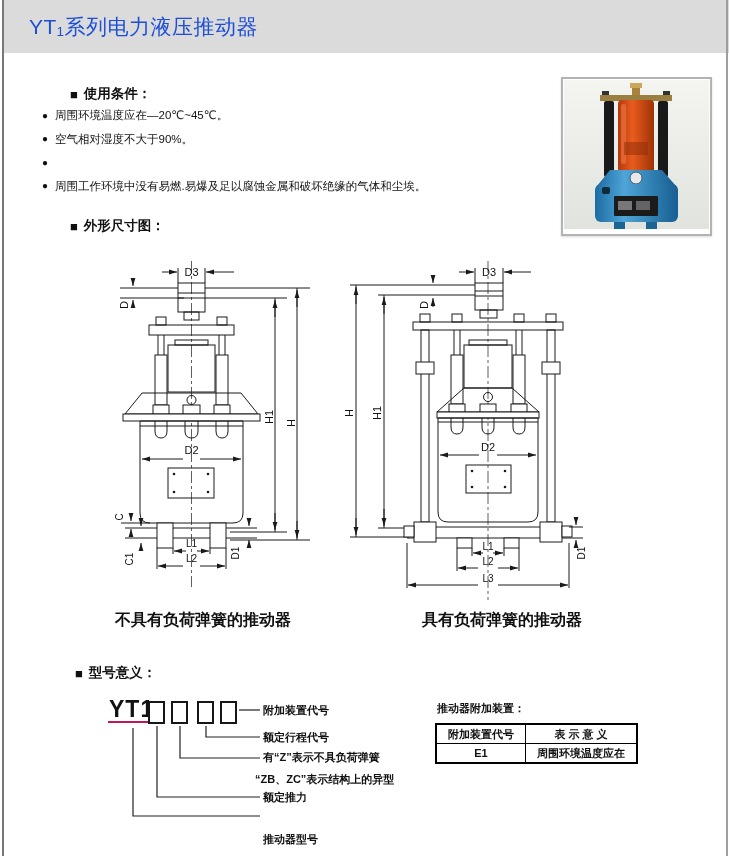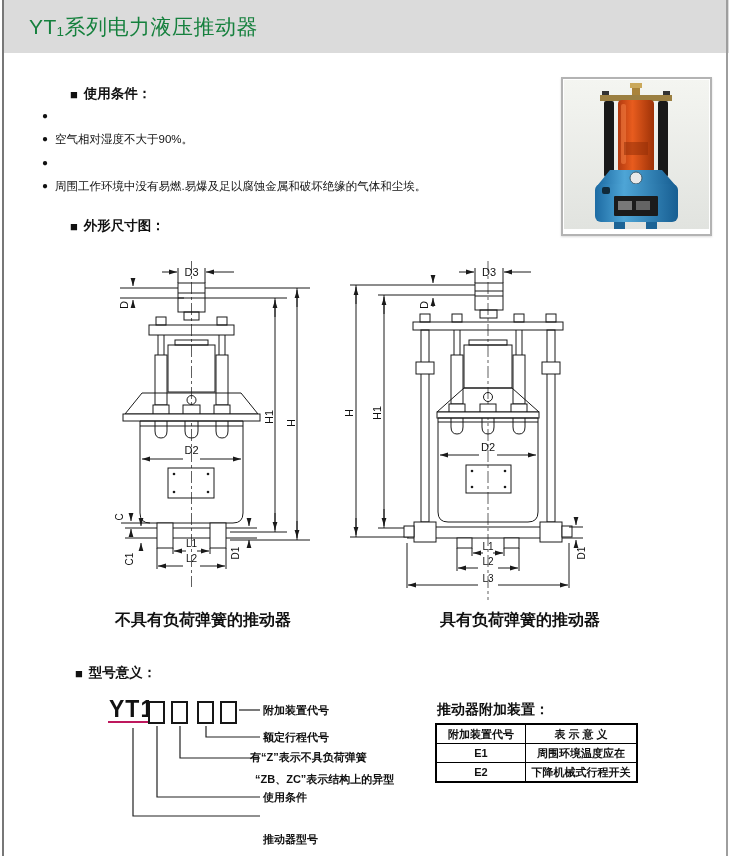--- a/index.html
+++ b/index.html
@@ -1,37 +1,37 @@
 <!DOCTYPE html>
 <html><head>
 <meta charset="utf-8">
 <style>
   html,body{margin:0;padding:0;background:#fff;}
   body{font-family:"Liberation Sans","DejaVu Sans",sans-serif;color:#111;}
   .page{position:relative;width:729px;height:856px;background:#fff;overflow:hidden;}
   .rule-left{position:absolute;left:2px;top:0;width:2px;height:856px;background:#777;z-index:9;}
   .rule-right{position:absolute;left:726px;top:0;width:2px;height:856px;background:#9e9e9e;z-index:9;}
   .titlebar{position:absolute;left:4px;top:0;width:725px;height:53px;background:#dbdbdb;}
-  .titlebar h1{margin:0;padding-left:25px;line-height:53px;font-size:21px;font-weight:500;letter-spacing:.5px;color:#15803d;}
+  .titlebar h1{margin:0;padding-left:25px;line-height:53px;font-size:21px;font-weight:500;letter-spacing:.5px;color:#1d4ed8;}
   .sec-h{position:absolute;font-size:13.5px;font-weight:bold;white-space:nowrap;display:flex;align-items:center;gap:6px;}
   .sec-h .sq{font-size:13px;line-height:1;}
   .usage-list{position:absolute;left:42px;top:104px;margin:0;padding:0;list-style:none;}
   .usage-list li{display:flex;align-items:center;gap:7px;height:23.5px;font-size:11.5px;white-space:nowrap;}
   .usage-list .dot{font-size:10px;line-height:1;}
   .photo-frame{position:absolute;left:561px;top:77px;margin:0;border:2px solid #b3b3b3;background:#fff;padding:1px;box-shadow:0 1px 2px rgba(0,0,0,.15);}
   .diag{position:absolute;}
   .caption{position:absolute;font-size:16px;font-weight:bold;white-space:nowrap;}
   .model-code{position:absolute;left:108px;top:697px;font-size:23px;font-weight:bold;letter-spacing:1px;border-bottom:2px solid #be185d;padding:0 1px 0 1px;line-height:24px;}
   .code-box{position:absolute;top:701px;width:13px;height:19px;border:2px solid #161616;background:#fff;}
   .cb1{left:148px;} .cb2{left:171px;} .cb3{left:197px;} .cb4{left:220px;}
   .conn{position:absolute;left:60px;top:690px;}
   .ann{position:absolute;font-size:11px;font-weight:bold;white-space:nowrap;line-height:14px;}
-  .a0{left:263px;top:703px;} .a1{left:263px;top:730px;} .a2{left:250px;top:750px;}
+  .a0{left:263px;top:703px;} .a1{left:263px;top:730px;} .a2{left:263px;top:750px;}
   .a3{left:255px;top:772px;} .a4{left:263px;top:790px;} .a5{left:263px;top:809px;margin-top:23px;}
-  .acc-title{position:absolute;left:437px;top:701px;font-size:14px;font-weight:bold;}
+  .acc-title{position:absolute;left:437px;top:701px;font-size:11px;font-weight:bold;}
   .acc-table{position:absolute;left:435px;top:723px;border-collapse:collapse;border:2px solid #000;table-layout:fixed;}
   .acc-table th,.acc-table td{border:1px solid #000;height:18px;text-align:center;vertical-align:middle;font-size:11px;font-weight:bold;padding:0 2px;}
   .col-code{width:84px;} .col-mean{width:106px;}
   svg text{font-family:"Liberation Sans","DejaVu Sans",sans-serif;}
 </style>
 </head>
 <body>
 
 <div class="page">
   <div class="rule-left"></div>
@@ -41,20 +41,21 @@
     <h1>YT₁系列电力液压推动器</h1>
   </header>
 
   <div class="sec-h" style="left:70px;top:85px">
     <span class="sq">■</span>
     <span>使用条件：</span>
   </div>
   <ul class="usage-list">
     <li>
         <span class="dot">●</span>
+        <span>周围环境温度应在—20℃~45℃。</span>
       </li>
     <li>
         <span class="dot">●</span>
         <span>空气相对湿度不大于90%。</span>
       </li>
     <li>
         <span class="dot">●</span>
       </li>
     <li>
         <span class="dot">●</span>
@@ -293,21 +294,21 @@
       <text transform="translate(36,158) rotate(-90)">H1</text>
       <text x="143" y="196">D2</text>
       <text x="143" y="295" font-size="10">L1</text>
       <text x="143" y="310" font-size="10">L2</text>
       <text x="143" y="327" font-size="10">L3</text>
       <text transform="translate(240,298) rotate(-90)" font-size="10">D1</text>
     </g>
   </svg>
 
   <div class="caption" style="left:115px;top:610px">不具有负荷弹簧的推动器</div>
-  <div class="caption" style="left:440px;top:610px">具有负荷弹簧的推动器</div>
+  <div class="caption" style="left:422px;top:610px">具有负荷弹簧的推动器</div>
 
   <div class="sec-h" style="left:75px;top:664px">
     <span class="sq">■</span>
     <span>型号意义：</span>
   </div>
 
   <div class="model-code">YT1</div>
   <div class="code-box cb1"></div>
   <div class="code-box cb2"></div>
   <div class="code-box cb3"></div>
@@ -320,35 +321,31 @@
       <path d="M120,36 V68 H200"></path>
       <path d="M97,36 V107 H200"></path>
       <path d="M73,38 V126 H200"></path>
     </g>
   </svg>
 
   <div class="ann a0">附加装置代号</div>
   <div class="ann a1">额定行程代号</div>
   <div class="ann a2">有“Z”表示不具负荷弹簧</div>
   <div class="ann a3">“ZB、ZC”表示结构上的异型</div>
-  <div class="ann a4">使用条件</div>
+  <div class="ann a4">额定推力</div>
   <div class="ann a5">推动器型号</div>
 
   <div class="acc-title">推动器附加装置：</div>
   <table class="acc-table">
     <thead>
       <tr>
         <th class="col-code">附加装置代号</th>
         <th class="col-mean">表 示 意 义</th>
       </tr>
     </thead>
     <tbody>
       <tr>
         <td>E1</td>
         <td>周围环境温度应在</td>
       </tr>
-      <tr>
-        <td>E2</td>
-        <td>下降机械式行程开关</td>
-      </tr>
     </tbody>
   </table>
 </div>
 
 </body></html>

